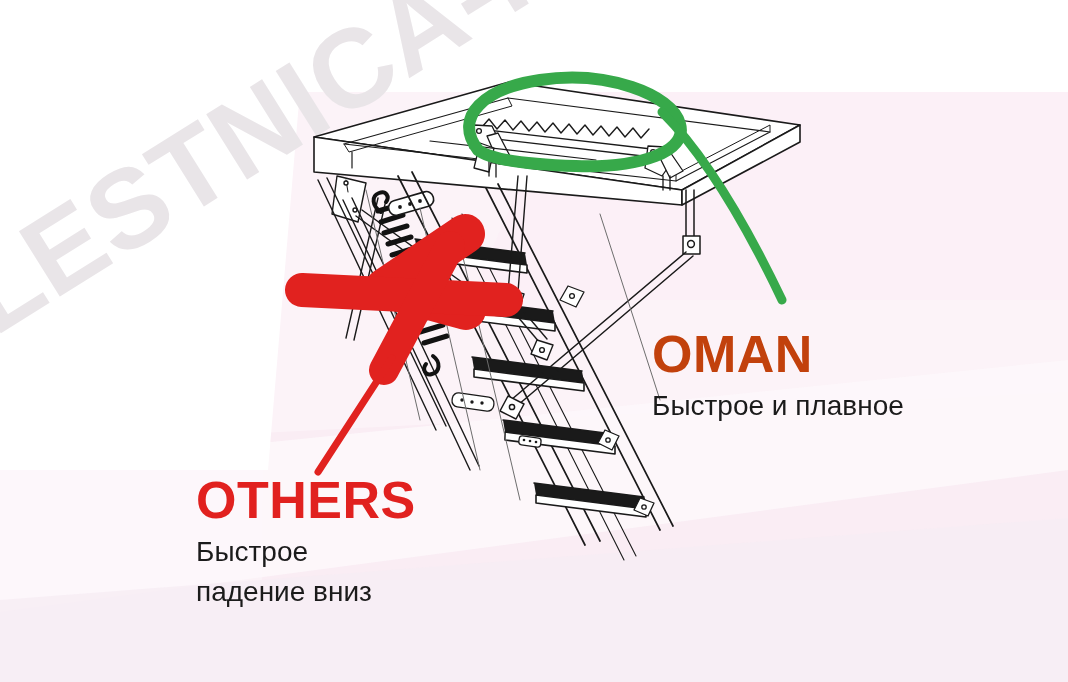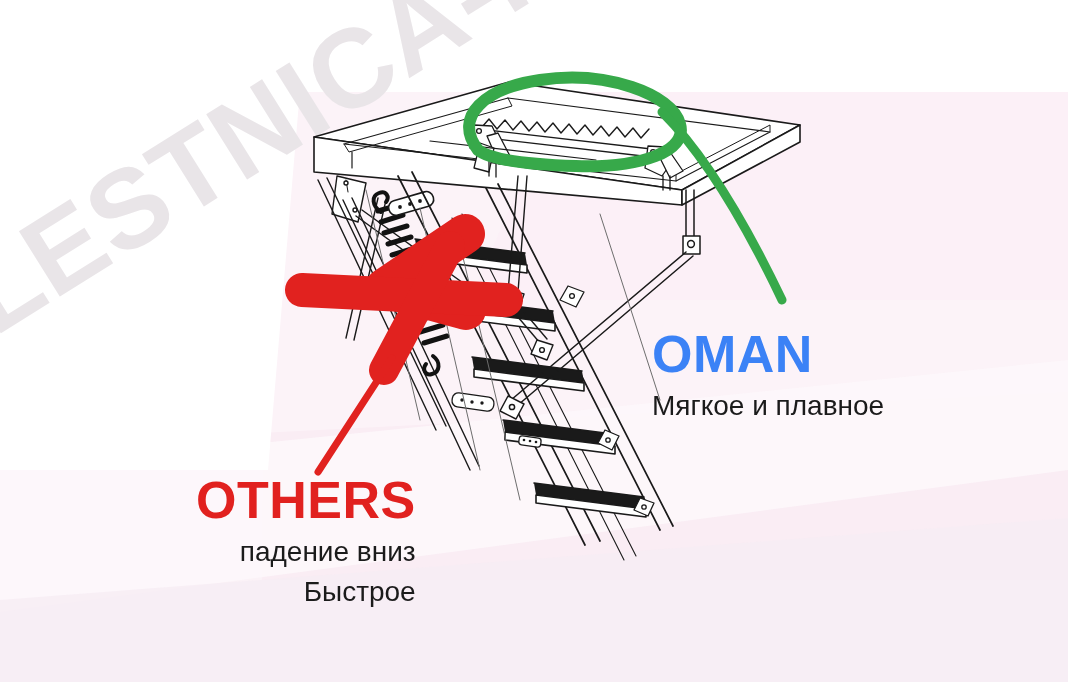--- a/index.html
+++ b/index.html
@@ -41,22 +41,22 @@
     letter-spacing:0.5px;
   }
   .label-sub{
     font-size:28px;
     line-height:1.42;
     color:#1b1b1b;
     margin:0;
     font-weight:400;
   }
   #oman-block{left:652px;top:328px;}
-  #oman-block .label-title{color:#3b82f6;}
-  #others-block{left:196px;top:474px;text-align:right;}
+  #oman-block .label-title{color:#c2410c;}
+  #others-block{left:196px;top:474px;}
   #others-block .label-title{color:#e1211f;}
 </style>
 </head>
 <body>
 
 <div id="stage">
 
   <svg id="bg-layer" viewBox="0 0 1068 682">
     <rect x="0" y="0" width="1068" height="682" fill="#ffffff"></rect>
 
@@ -285,23 +285,23 @@
       <path d="M450,246 L384,370" fill="none" stroke="#e1221f" stroke-width="30" stroke-linecap="round"></path>
 
       <path d="M392,358 L318,472" fill="none" stroke="#e1221f" stroke-width="7" stroke-linecap="round"></path>
     </g>
   </svg>
 
   <div id="text-layer">
 
     <div class="label-block" id="oman-block">
       <div class="label-title">OMAN</div>
-      <div class="label-sub">Мягкое и плавное</div>
+      <div class="label-sub">Быстрое и плавное</div>
     </div>
 
     <div class="label-block" id="others-block">
       <div class="label-title">OTHERS</div>
+      <div class="label-sub">Быстрое</div>
       <div class="label-sub">падение вниз</div>
-      <div class="label-sub">Быстрое</div>
     </div>
 
   </div>
 </div>
 
 </body></html>

